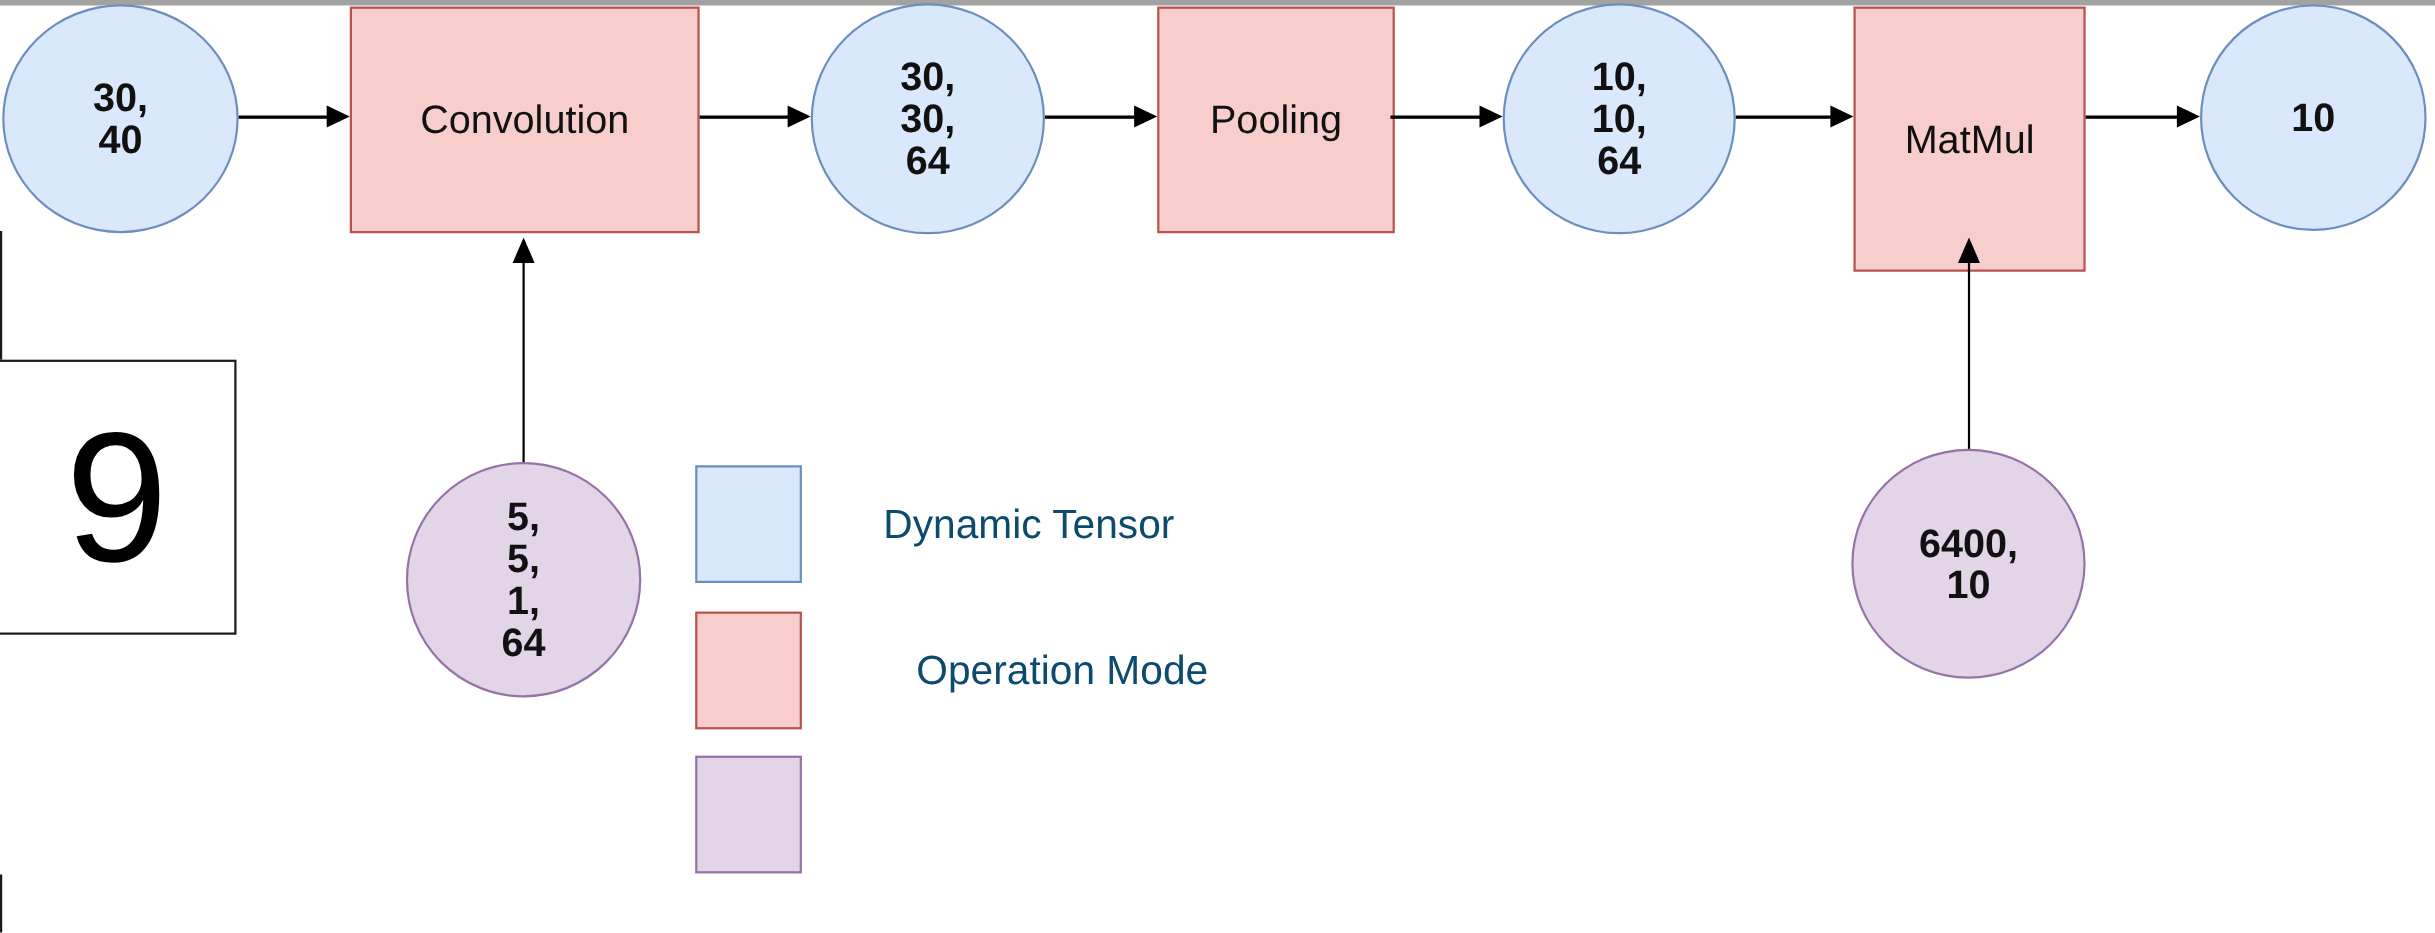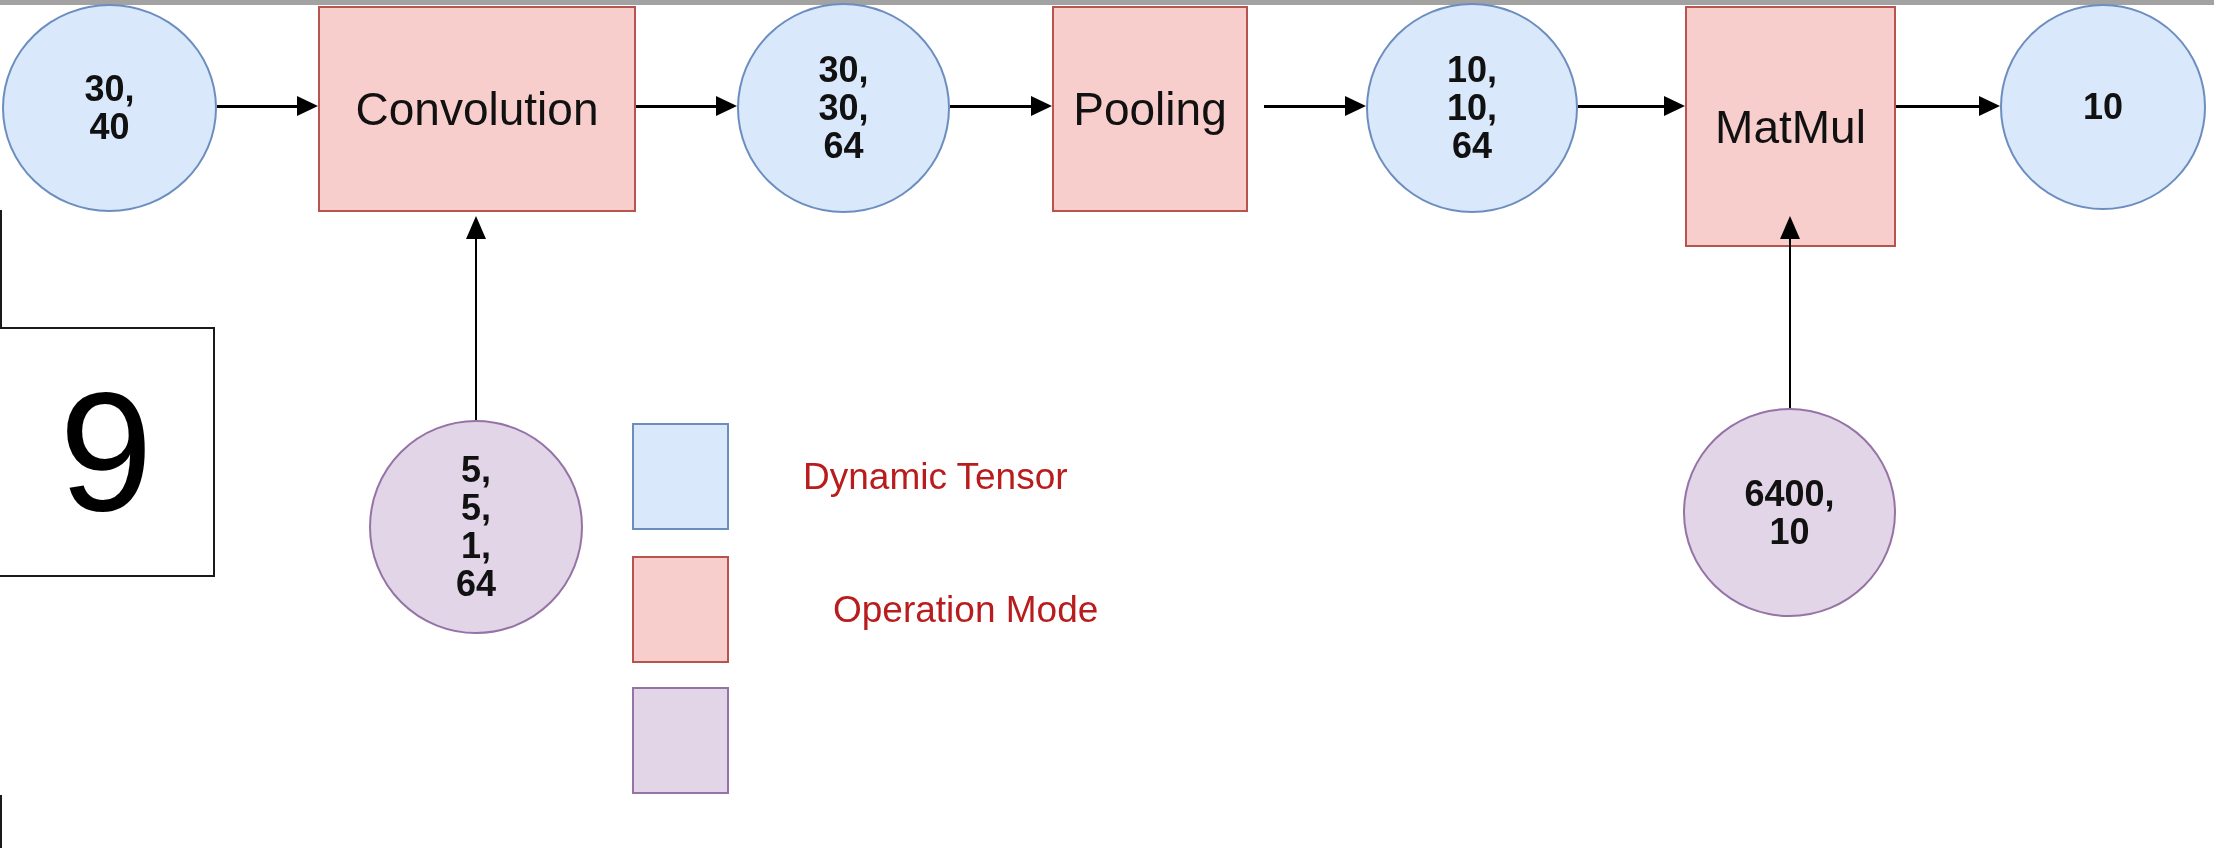--- a/index.html
+++ b/index.html
@@ -11,21 +11,21 @@
   }
   .topbar { position:absolute; left:0; top:0; width:2214px; height:5px; background:#a2a2a2; }
   .edge-line { position:absolute; width:2px; background:#1a1a1a; }
 
   
   .node { position:absolute; display:flex; flex-direction:column; align-items:center; justify-content:center; text-align:center; }
   .circle-dynamic { background:#dae8fc; border:2px solid #6c8ebf; border-radius:50%; }
   .circle-static  { background:#e1d5e7; border:2px solid #9673a6; border-radius:50%; }
   .op-box        { background:#f8cecc; border:2px solid #b85450; }
   .node .ln { font-size:36px; line-height:38px; font-weight:700; color:#111; }
-  .op-box .lbl { font-size:46px; line-height:40px; font-weight:400; color:#111; }
+  .op-box .lbl { font-size:36px; line-height:40px; font-weight:400; color:#111; }
 
   
   .h-arrow { position:absolute; height:3px; background:#000; }
   .h-arrow::after {
     content:""; position:absolute; right:-20px; top:-9px;
     border-left:21px solid #000; border-top:10px solid transparent; border-bottom:10px solid transparent;
   }
   .v-arrow { position:absolute; width:2px; background:#000; }
   .v-arrow::before {
     content:""; position:absolute; top:-22px; left:-9px;
@@ -38,21 +38,21 @@
     background:#fff; border:2px solid #1a1a1a;
     display:flex; align-items:center; justify-content:center;
   }
   .digit-frame .digit { font-size:168px; line-height:168px; font-weight:400; color:#000; }
 
   
   .swatch { position:absolute; left:632px; width:97px; height:107px; }
   .swatch.dynamic  { background:#dae8fc; border:2px solid #6c8ebf; }
   .swatch.operation{ background:#f8cecc; border:2px solid #b85450; }
   .swatch.static   { background:#e1d5e7; border:2px solid #9673a6; }
-  .legend-label { position:absolute; font-size:37px; line-height:38px; font-weight:400; color:#b91c1c; white-space:nowrap; }
+  .legend-label { position:absolute; font-size:37px; line-height:38px; font-weight:400; color:#0c4a6e; white-space:nowrap; }
 </style>
 </head>
 <body>
 
 <div id="canvas">
 
   <div class="topbar"></div>
   <div class="edge-line" style="left:0; top:210px; height:365px;"></div>
   <div class="edge-line" style="left:0; top:795px; height:53px;"></div>
 
@@ -70,21 +70,21 @@
   <div class="h-arrow" style="left:636px; top:105px; width:81px;"></div>
 
   <div class="node circle-dynamic" style="left:737px; top:3px; width:213px; height:210px;">
     <span class="ln">30,</span>
     <span class="ln">30,</span>
     <span class="ln">64</span>
   </div>
 
   <div class="h-arrow" style="left:950px; top:105px; width:82px;"></div>
 
-  <div class="node op-box" style="left:1052px; top:6px; width:196px; height:206px;">
+  <div class="node op-box" style="left:1052px; top:6px; width:216px; height:206px;">
     <span class="lbl">Pooling</span>
   </div>
 
   <div class="h-arrow" style="left:1264px; top:105px; width:82px;"></div>
 
   <div class="node circle-dynamic" style="left:1366px; top:3px; width:212px; height:210px;">
     <span class="ln">10,</span>
     <span class="ln">10,</span>
     <span class="ln">64</span>
   </div>

